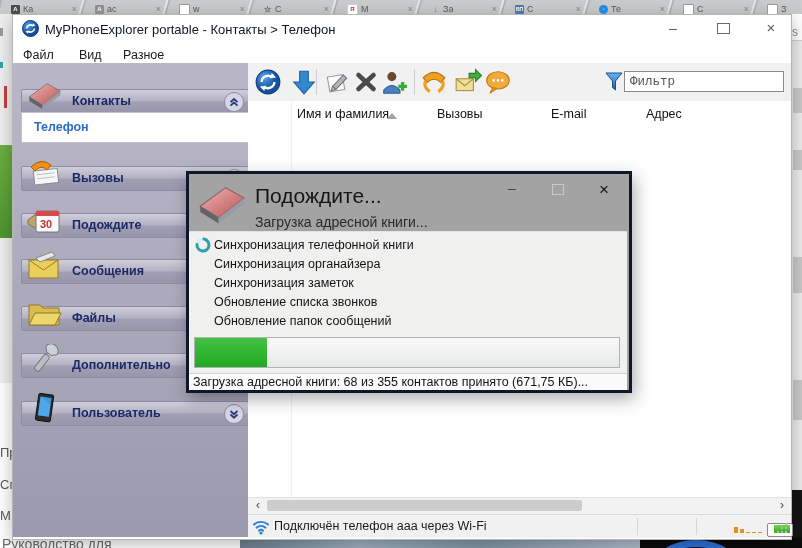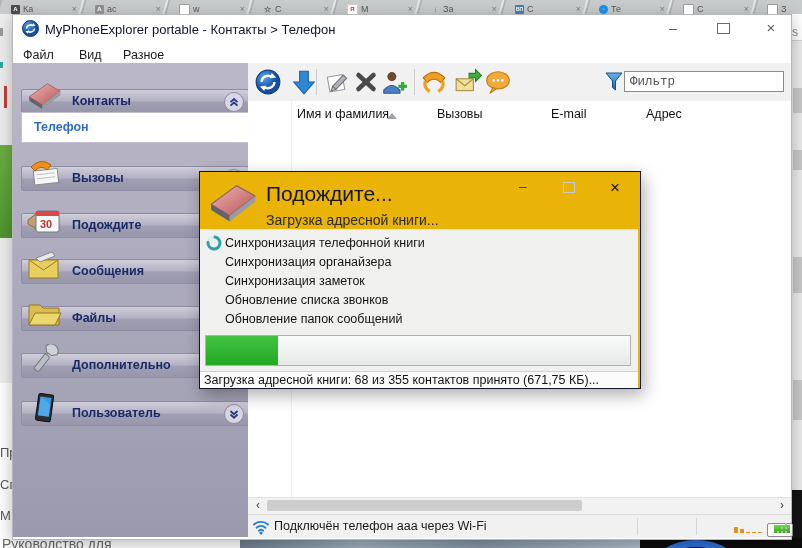--- a/index.html
+++ b/index.html
@@ -44,21 +44,21 @@
   .vline{position:absolute;left:43px;top:38px;width:1px;height:396px;background:#f0f0f0}
   .hscroll{position:absolute;left:0;top:434px;width:543px;height:16px;background:#f2f2f2;border-top:1px solid #e0e0e0}
   .harrow{position:absolute;top:0;width:16px;height:15px;color:#444;font-size:12px;line-height:14px;text-align:center}
   .hthumb{position:absolute;left:19px;top:2px;width:315px;height:11px;background:#cdcdcd;border-radius:2px}
   .statusbar{position:absolute;left:0;top:451px;width:543px;height:23px;background:#f1f1f1;border-top:1px solid #dadada}
   .status-text{position:absolute;left:26px;top:4px;font-size:12.5px;color:#1a1a1a;white-space:nowrap}
   .ssep{position:absolute;top:3px;width:1px;height:17px;background:#d6d6d6}
   .sigbar{position:absolute;background:#e2911c}
   .grip-dot{position:absolute;width:2px;height:2px;background:#b8b8b8}
   
-  .dialog{position:absolute;left:199px;top:171px;width:440px;height:216px;background:#eab308;border:1px solid #0f172a;box-shadow:3px 6px 16px rgba(0,0,0,.32)}
+  .dialog{position:absolute;left:186px;top:171px;width:440px;height:216px;background:#a3a3a3;border:3px solid #0f172a;box-shadow:3px 6px 16px rgba(0,0,0,.32)}
   .dlg-title{position:absolute;left:66px;top:10px;font-size:21px;color:#151515;white-space:nowrap}
   .dlg-sub{position:absolute;left:66px;top:40px;font-size:14px;color:#2a2a2a;white-space:nowrap}
   .dlg-btn{position:absolute;top:6px;width:26px;height:20px;text-align:center;cursor:default}
   .dlg-body{position:absolute;left:0;top:57px;width:438px;height:142px;background:#f0f0ef;border-top:1px solid #e0e4e4}
   .task{position:absolute;left:25px;font-size:12.5px;color:#141414;white-space:nowrap}
   .pbar{position:absolute;left:5px;top:105px;width:426px;height:31px;border:1px solid #aeb2b4;background:linear-gradient(180deg,#fafafa,#e6e8e8);box-sizing:border-box}
   .pfill{position:absolute;left:0;top:0;height:29px;background:linear-gradient(180deg,#43c243,#21a921)}
   .dlg-status{position:absolute;left:0;top:199px;width:438px;height:16px;background:#fbfbfb;border-top:1px solid #ccd2d4}
   .dlg-status-text{position:absolute;left:4px;top:1px;font-size:12.5px;color:#141414;white-space:nowrap}
   

